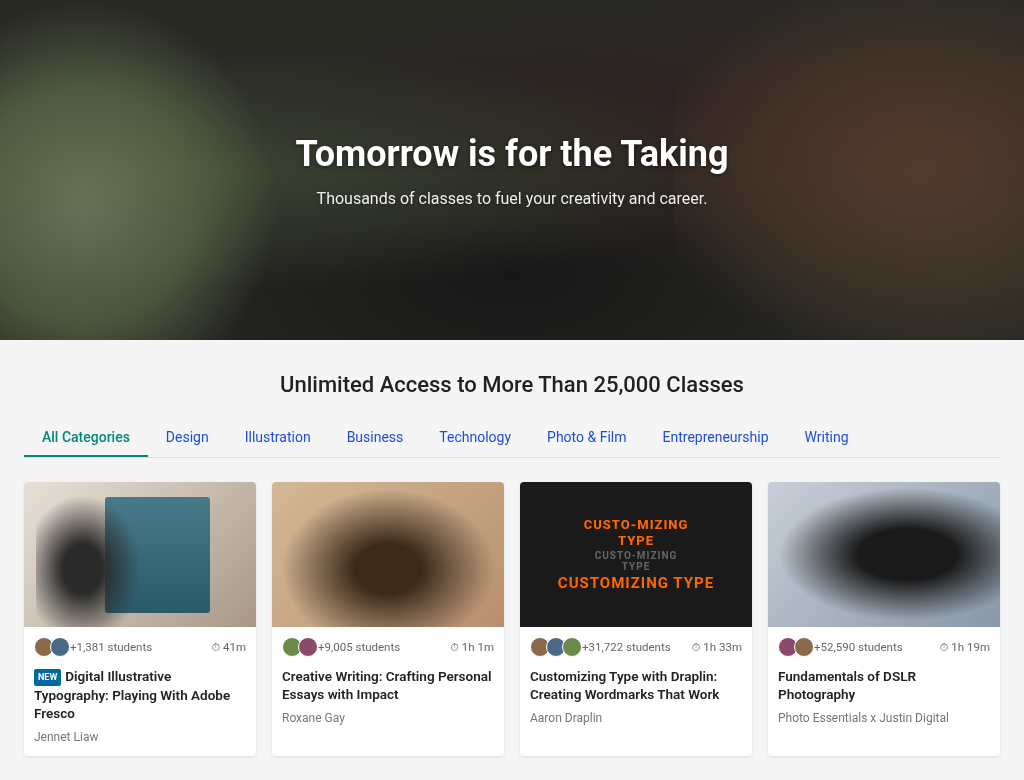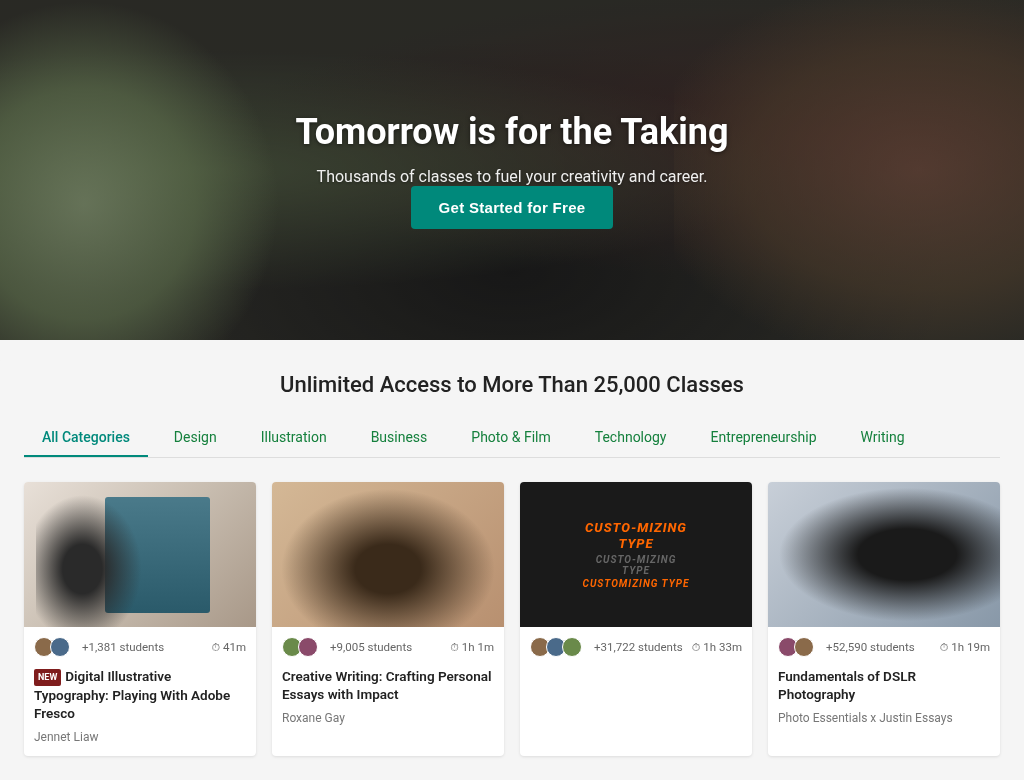--- a/index.html
+++ b/index.html
@@ -82,30 +82,30 @@
       font-size: 22px;
       font-weight: 500;
       color: #222;
       margin-bottom: 22px;
     }
 
     
     .categories {
       display: flex;
       align-items: center;
-      gap: 8px;
+      gap: 0;
       border-bottom: 1px solid #ddd;
       margin-bottom: 24px;
       padding-bottom: 0;
     }
     .category-item {
       padding: 10px 18px;
       font-size: 14px;
       cursor: pointer;
-      color: #15803d;
+      color: #1d4ed8;
       border-bottom: 2px solid transparent;
       white-space: nowrap;
     }
     .category-item.active {
       color: #00897b;
       border-bottom: 2px solid #00897b;
       font-weight: 500;
     }
 
     
@@ -159,21 +159,20 @@
       justify-content: center;
     }
     .card-thumb-3-text {
       position: absolute;
       inset: 0;
       display: flex;
       flex-direction: column;
       align-items: center;
       justify-content: center;
       gap: 2px;
-      font-style: italic;
     }
     .cust-text {
       font-size: 13px;
       font-weight: 800;
       color: #ff6600;
       letter-spacing: 1px;
       line-height: 1.2;
       text-align: center;
     }
     .cust-text-small {
@@ -197,21 +196,21 @@
       display: flex;
       align-items: center;
       justify-content: space-between;
       padding: 10px 10px 4px;
       font-size: 11.5px;
       color: #666;
     }
     .meta-left {
       display: flex;
       align-items: center;
-      gap: 12px;
+      gap: 0;
     }
     .avatar-group {
       display: flex;
       align-items: center;
     }
     .avatar-sm {
       width: 20px;
       height: 20px;
       border-radius: 50%;
       border: 1px solid #fff;
@@ -231,21 +230,21 @@
     .card-body { padding: 6px 10px 12px; }
     .card-title {
       font-size: 13.5px;
       font-weight: 600;
       color: #222;
       line-height: 1.35;
       margin-bottom: 8px;
     }
     .new-badge {
       display: inline-block;
-      background: #7f1d1d;
+      background: #0369a1;
       color: #fff;
       font-size: 9px;
       font-weight: 700;
       padding: 2px 4px;
       border-radius: 2px;
       margin-right: 4px;
       vertical-align: middle;
     }
     .card-author {
       font-size: 12px;
@@ -253,34 +252,33 @@
     }
   </style>
 </head>
 <body>
 
 <div class="hero">
   <div class="hero-bg"></div>
   <div class="hero-content">
     <h1 class="hero-title">Tomorrow is for the Taking</h1>
     <p class="hero-subtitle">Thousands of classes to fuel your creativity and career.</p>
-    <button class="hero-btn">Get Started for Free</button>
   </div>
 </div>
 
 <div class="main">
   <h2 class="section-title">Unlimited Access to More Than 25,000 Classes</h2>
 
   <div class="categories">
     <div class="category-item active">All Categories</div>
     <div class="category-item">Design</div>
     <div class="category-item">Illustration</div>
     <div class="category-item">Business</div>
+    <div class="category-item">Technology</div>
     <div class="category-item">Photo &amp; Film</div>
-    <div class="category-item">Technology</div>
     <div class="category-item">Entrepreneurship</div>
     <div class="category-item">Writing</div>
   </div>
 
   <div class="cards-grid">
 
     <div class="card">
       <div class="card-thumb card-thumb-1"></div>
       <div class="card-meta">
         <div class="meta-left">
@@ -322,54 +320,58 @@
         <div class="card-title">Creative Writing: Crafting Personal Essays with Impact</div>
         <div class="card-author">Roxane Gay</div>
       </div>
     </div>
 
     <div class="card">
       <div class="card-thumb card-thumb-3">
         <div class="card-thumb-3-text">
           <div class="cust-text">CUSTO-MIZING<br>TYPE</div>
           <div class="cust-text-small">CUSTO-MIZING<br>TYPE</div>
-          <div class="cust-text-small" style="color:#ff6600; font-size:10px;">CUSTOMIZING TYPE</div>
+          <div class="cust-text-small" style="color:#ff6600; font-size:15px;">CUSTOMIZING TYPE</div>
         </div>
       </div>
       <div class="card-meta">
         <div class="meta-left">
           <div class="avatar-group">
             <div class="avatar-sm avatar-1"></div>
             <div class="avatar-sm avatar-2"></div>
             <div class="avatar-sm avatar-3"></div>
           </div>
           <span>+31,722 students</span>
         </div>
         <div class="meta-right">
           <span class="clock-icon">⏱</span>
           <span>1h 33m</span>
         </div>
+      </div>
+      <div class="card-body">
+        <div class="card-title">Customizing Type with Draplin: Creating Wordmarks That Work</div>
+        <div class="card-author">Aaron Draplin</div>
       </div>
     </div>
 
     <div class="card">
       <div class="card-thumb card-thumb-4"></div>
       <div class="card-meta">
         <div class="meta-left">
           <div class="avatar-group">
             <div class="avatar-sm avatar-4"></div>
             <div class="avatar-sm avatar-1"></div>
           </div>
           <span>+52,590 students</span>
         </div>
         <div class="meta-right">
           <span class="clock-icon">⏱</span>
           <span>1h 19m</span>
         </div>
       </div>
       <div class="card-body">
         <div class="card-title">Fundamentals of DSLR Photography</div>
-        <div class="card-author">Photo Essentials x Justin Essays</div>
+        <div class="card-author">Photo Essentials x Justin Digital</div>
       </div>
     </div>
 
   </div>
 </div>
 
 </body></html>

